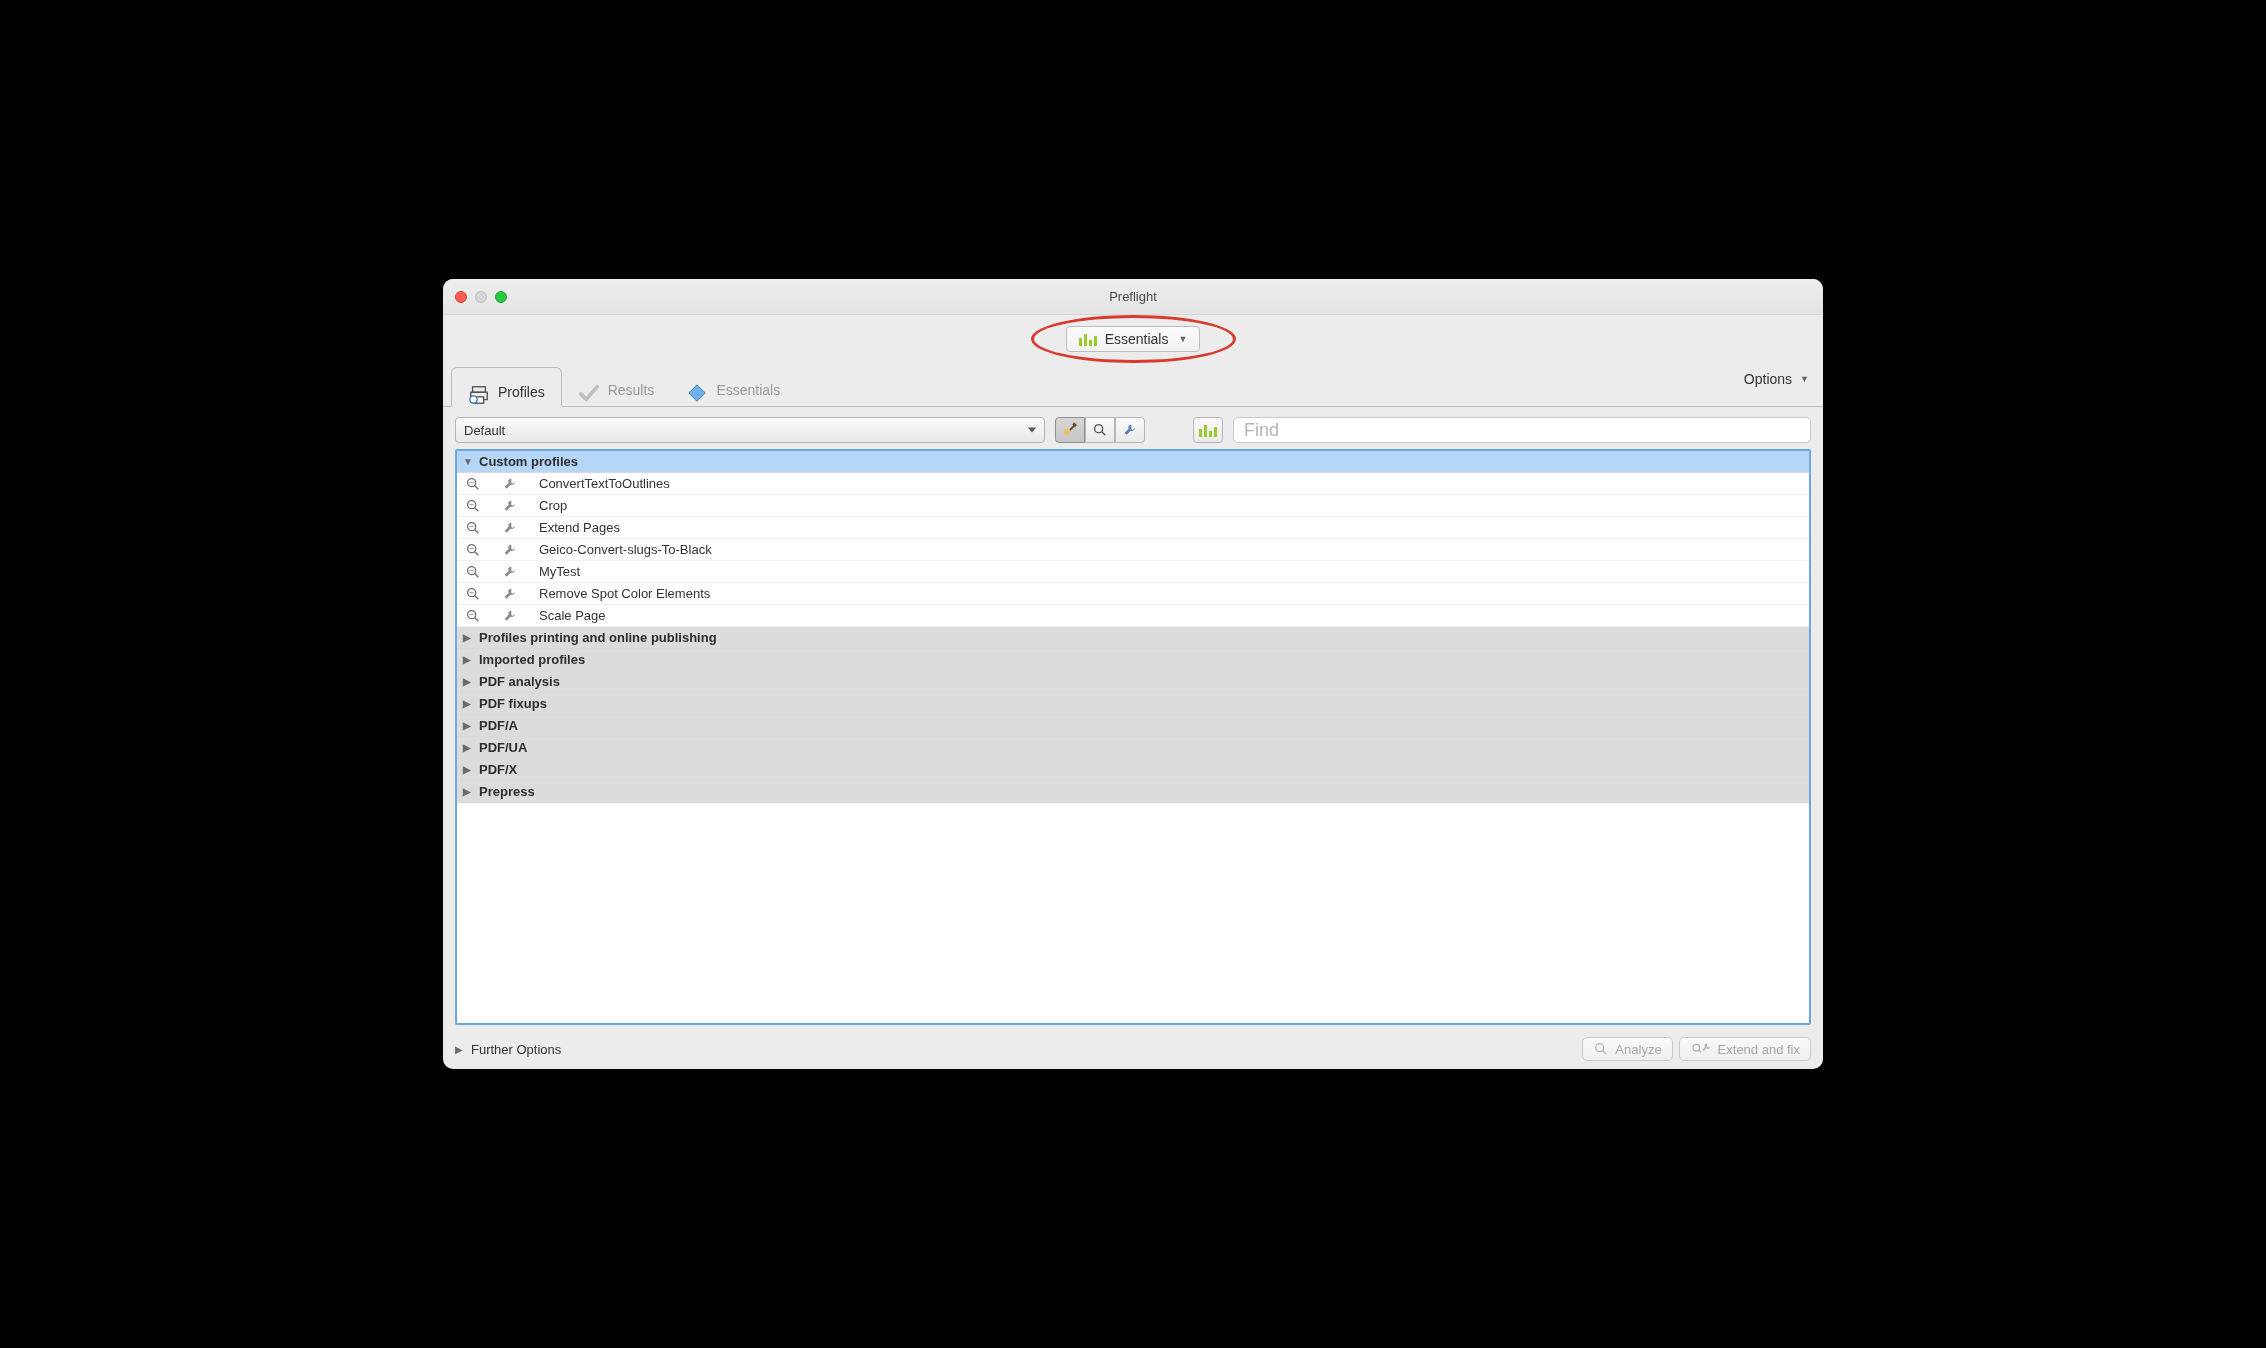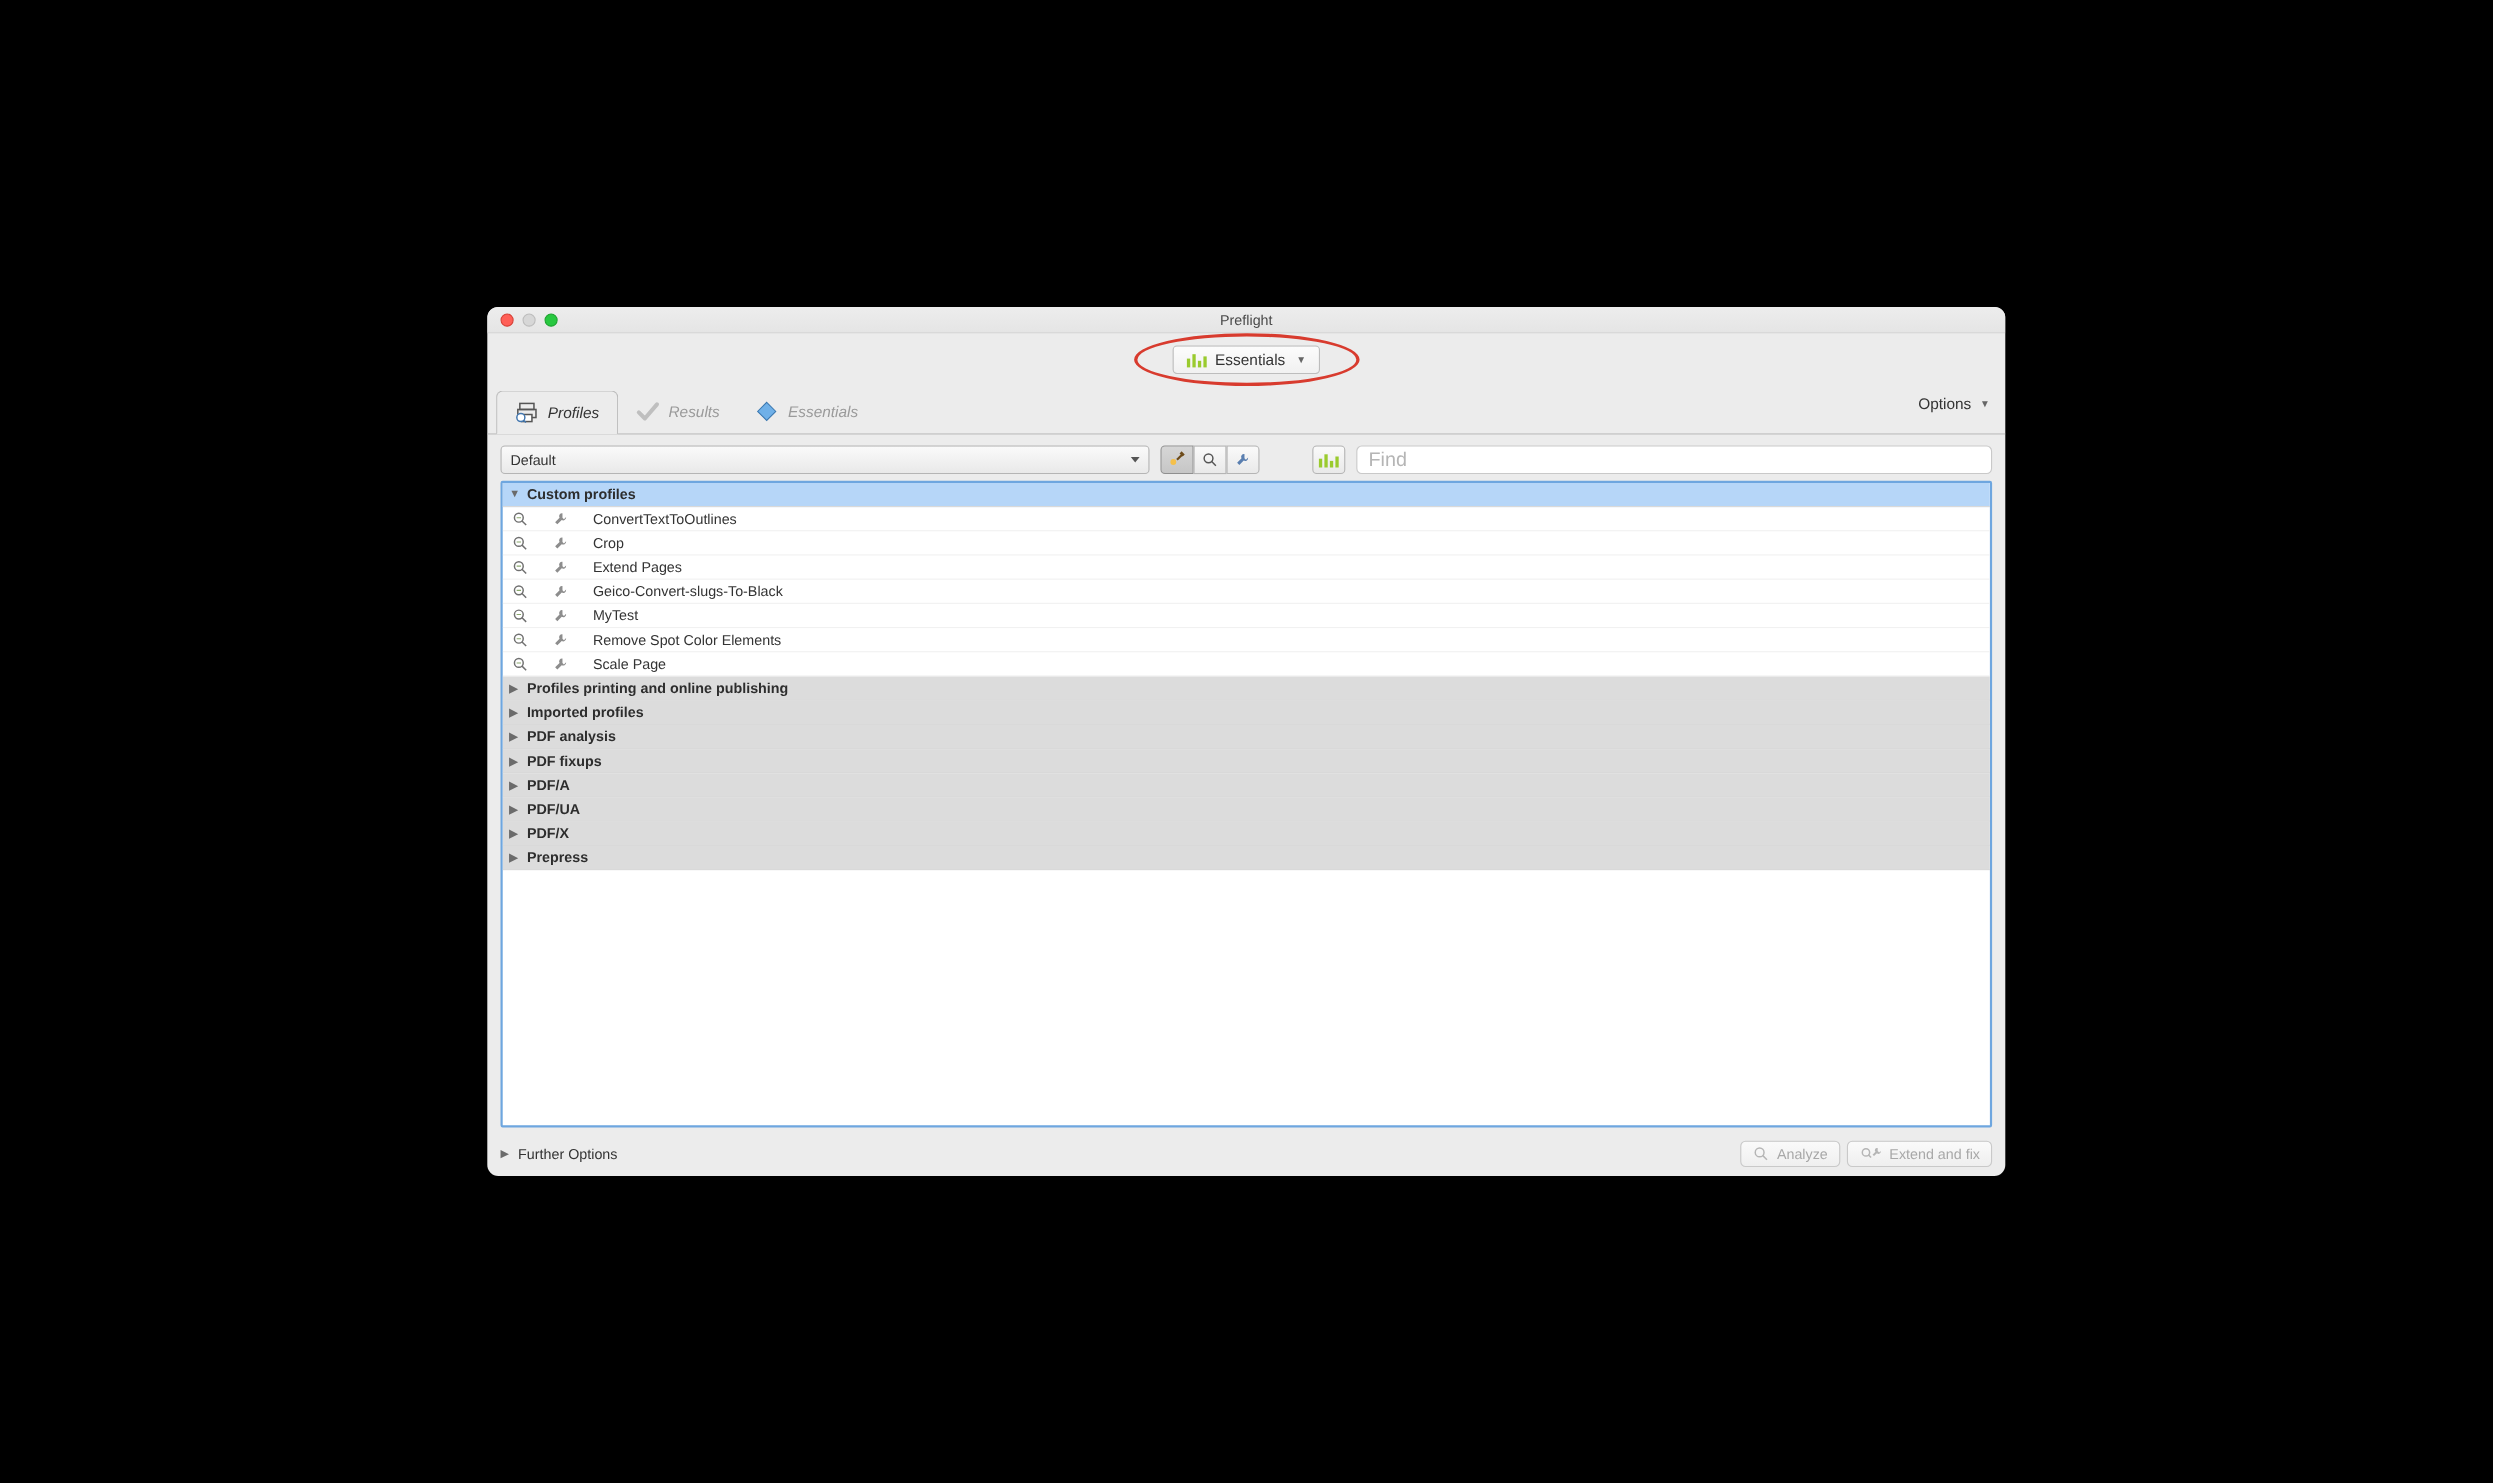--- a/index.html
+++ b/index.html
@@ -19,21 +19,21 @@
     width: 1380px;
     height: 790px;
     background: #ececec;
     border-radius: 10px;
     box-shadow: 0 20px 50px rgba(0,0,0,0.6), 0 0 0 1px rgba(0,0,0,0.15);
     overflow: hidden;
     display: flex;
     flex-direction: column;
   }
   .titlebar {
-    height: 24px;
+    height: 36px;
     background: linear-gradient(#ededed,#e5e5e5);
     border-bottom: 1px solid #d5d5d5;
     display: flex;
     align-items: center;
     position: relative;
     flex-shrink: 0;
   }
   .traffic {
     display: flex;
     gap: 8px;
@@ -90,27 +90,26 @@
   .tabs-row {
     display:flex;
     align-items:flex-end;
     height:44px;
     padding-left:8px;
     border-bottom:1px solid #bcbcbc;
     position:relative;
     flex-shrink:0;
   }
   .tab {
-    display:flex; align-items:center; gap:8px;
-    padding: 4px 16px;
+    display:flex; align-items:flex-start; gap:8px;
+    padding: 16px 16px;
     height:40px;
     color:#9a9a9a;
     font-size:14px;
     cursor:pointer;
-    font-style:italic;
   }
   .tab.active {
     color:#333;
     border:1px solid #bcbcbc;
     border-bottom:1px solid #ececec;
     border-radius:6px 6px 0 0;
     background:#ececec;
     position:relative;
     top:1px;
   }

